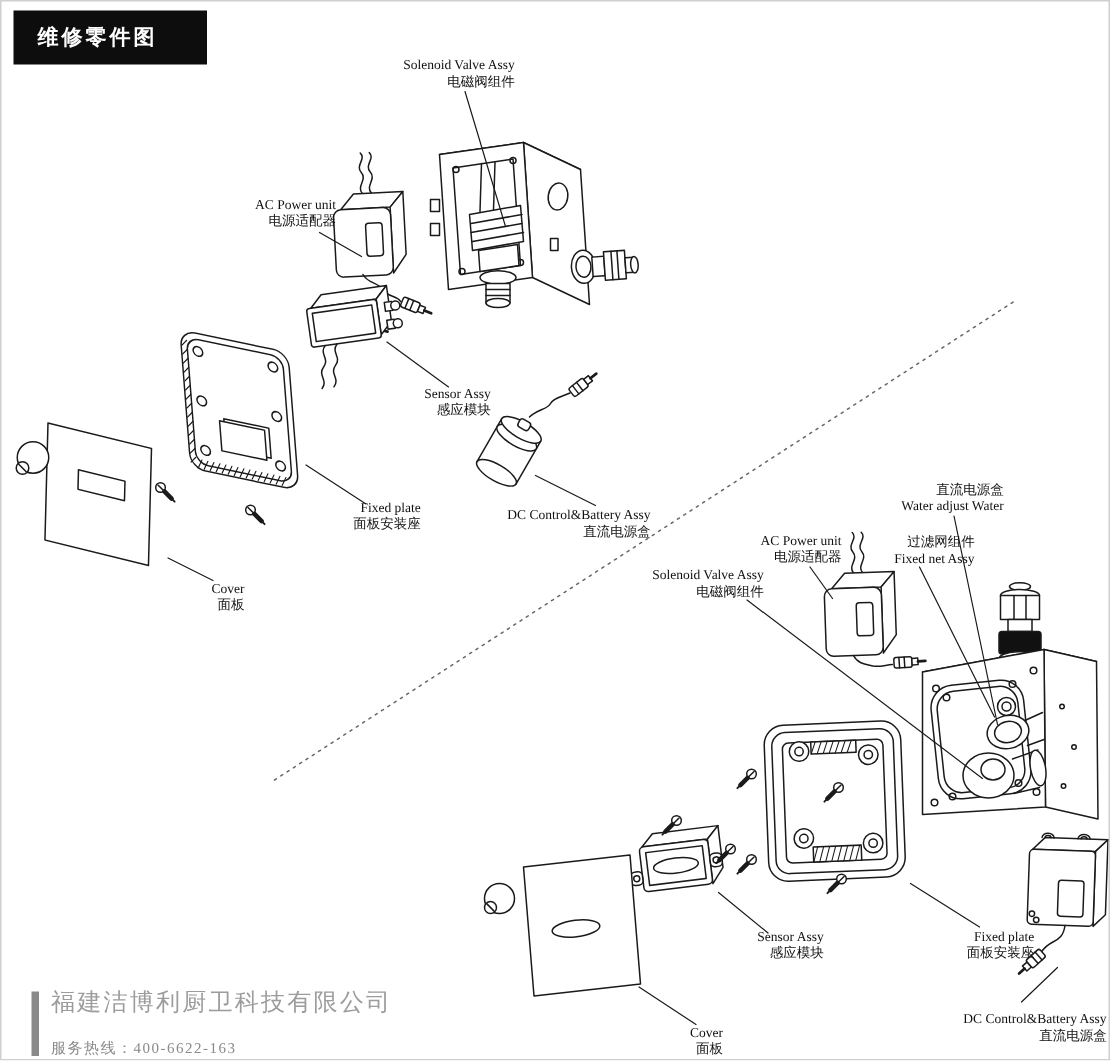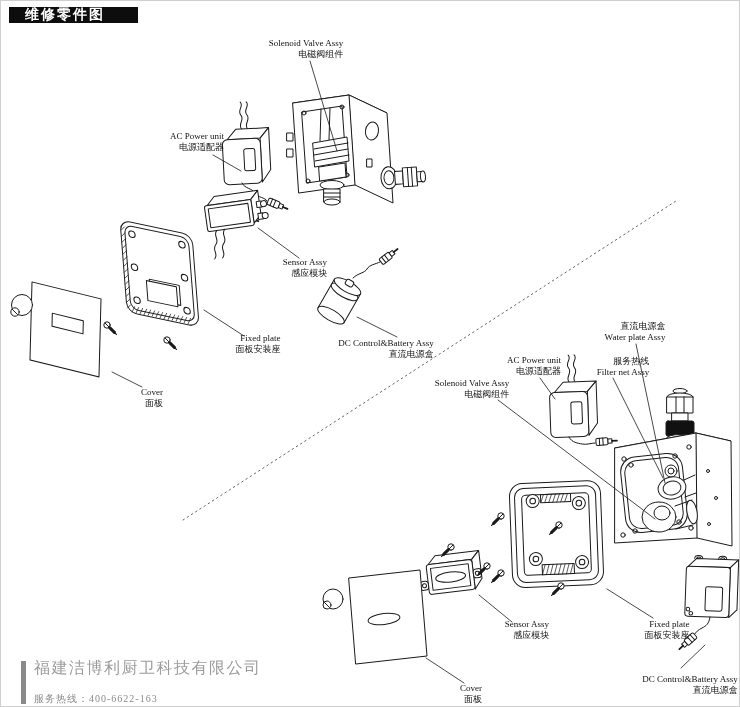--- a/index.html
+++ b/index.html
@@ -2,21 +2,21 @@
 <html><head>
 <meta charset="utf-8">
 <style>
   html,body{margin:0;padding:0;background:#fff;}
   .page{
     position:relative;width:740px;height:707px;background:#fff;overflow:hidden;
     border:1px solid #cfcfcf;box-sizing:border-box;
     font-family:"Liberation Serif", serif;color:#111;
   }
   .header-bar{
-    position:absolute;left:8px;top:6px;width:129px;height:16px;background:#0d0d0d;
+    position:absolute;left:8px;top:6px;width:129px;height:36px;background:#0d0d0d;
     display:flex;align-items:center;padding-left:16px;box-sizing:border-box;
   }
   .header-bar span{
     color:#fff;font-family:"Liberation Sans", sans-serif;font-weight:bold;
     font-size:14px;letter-spacing:2px;white-space:nowrap;
   }
   svg.art{position:absolute;left:0;top:0;}
   .lbl{
     position:absolute;transform:translateX(-50%);text-align:right;
     font-size:9px;line-height:11px;white-space:nowrap;color:#111;
@@ -329,25 +329,25 @@
     <div>DC Control&amp;Battery Assy</div>
     <div>直流电源盒</div>
   </div>
   <div class="lbl" style="left:151px;top:386px">
     <div>Cover</div>
     <div>面板</div>
   </div>
 
   <div class="lbl" style="left:634px;top:320px">
     <div>直流电源盒</div>
-    <div>Water plate Assy</div>
+    <div>Water adjust Water</div>
   </div>
   <div class="lbl" style="left:622px;top:355px">
-    <div>服务热线</div>
-    <div>Filter net Assy</div>
+    <div>过滤网组件</div>
+    <div>Fixed net Assy</div>
   </div>
   <div class="lbl" style="left:533px;top:354px">
     <div>AC Power unit</div>
     <div>电源适配器</div>
   </div>
   <div class="lbl" style="left:471px;top:377px">
     <div>Solenoid Valve Assy</div>
     <div>电磁阀组件</div>
   </div>
   <div class="lbl" style="left:526px;top:618px">

